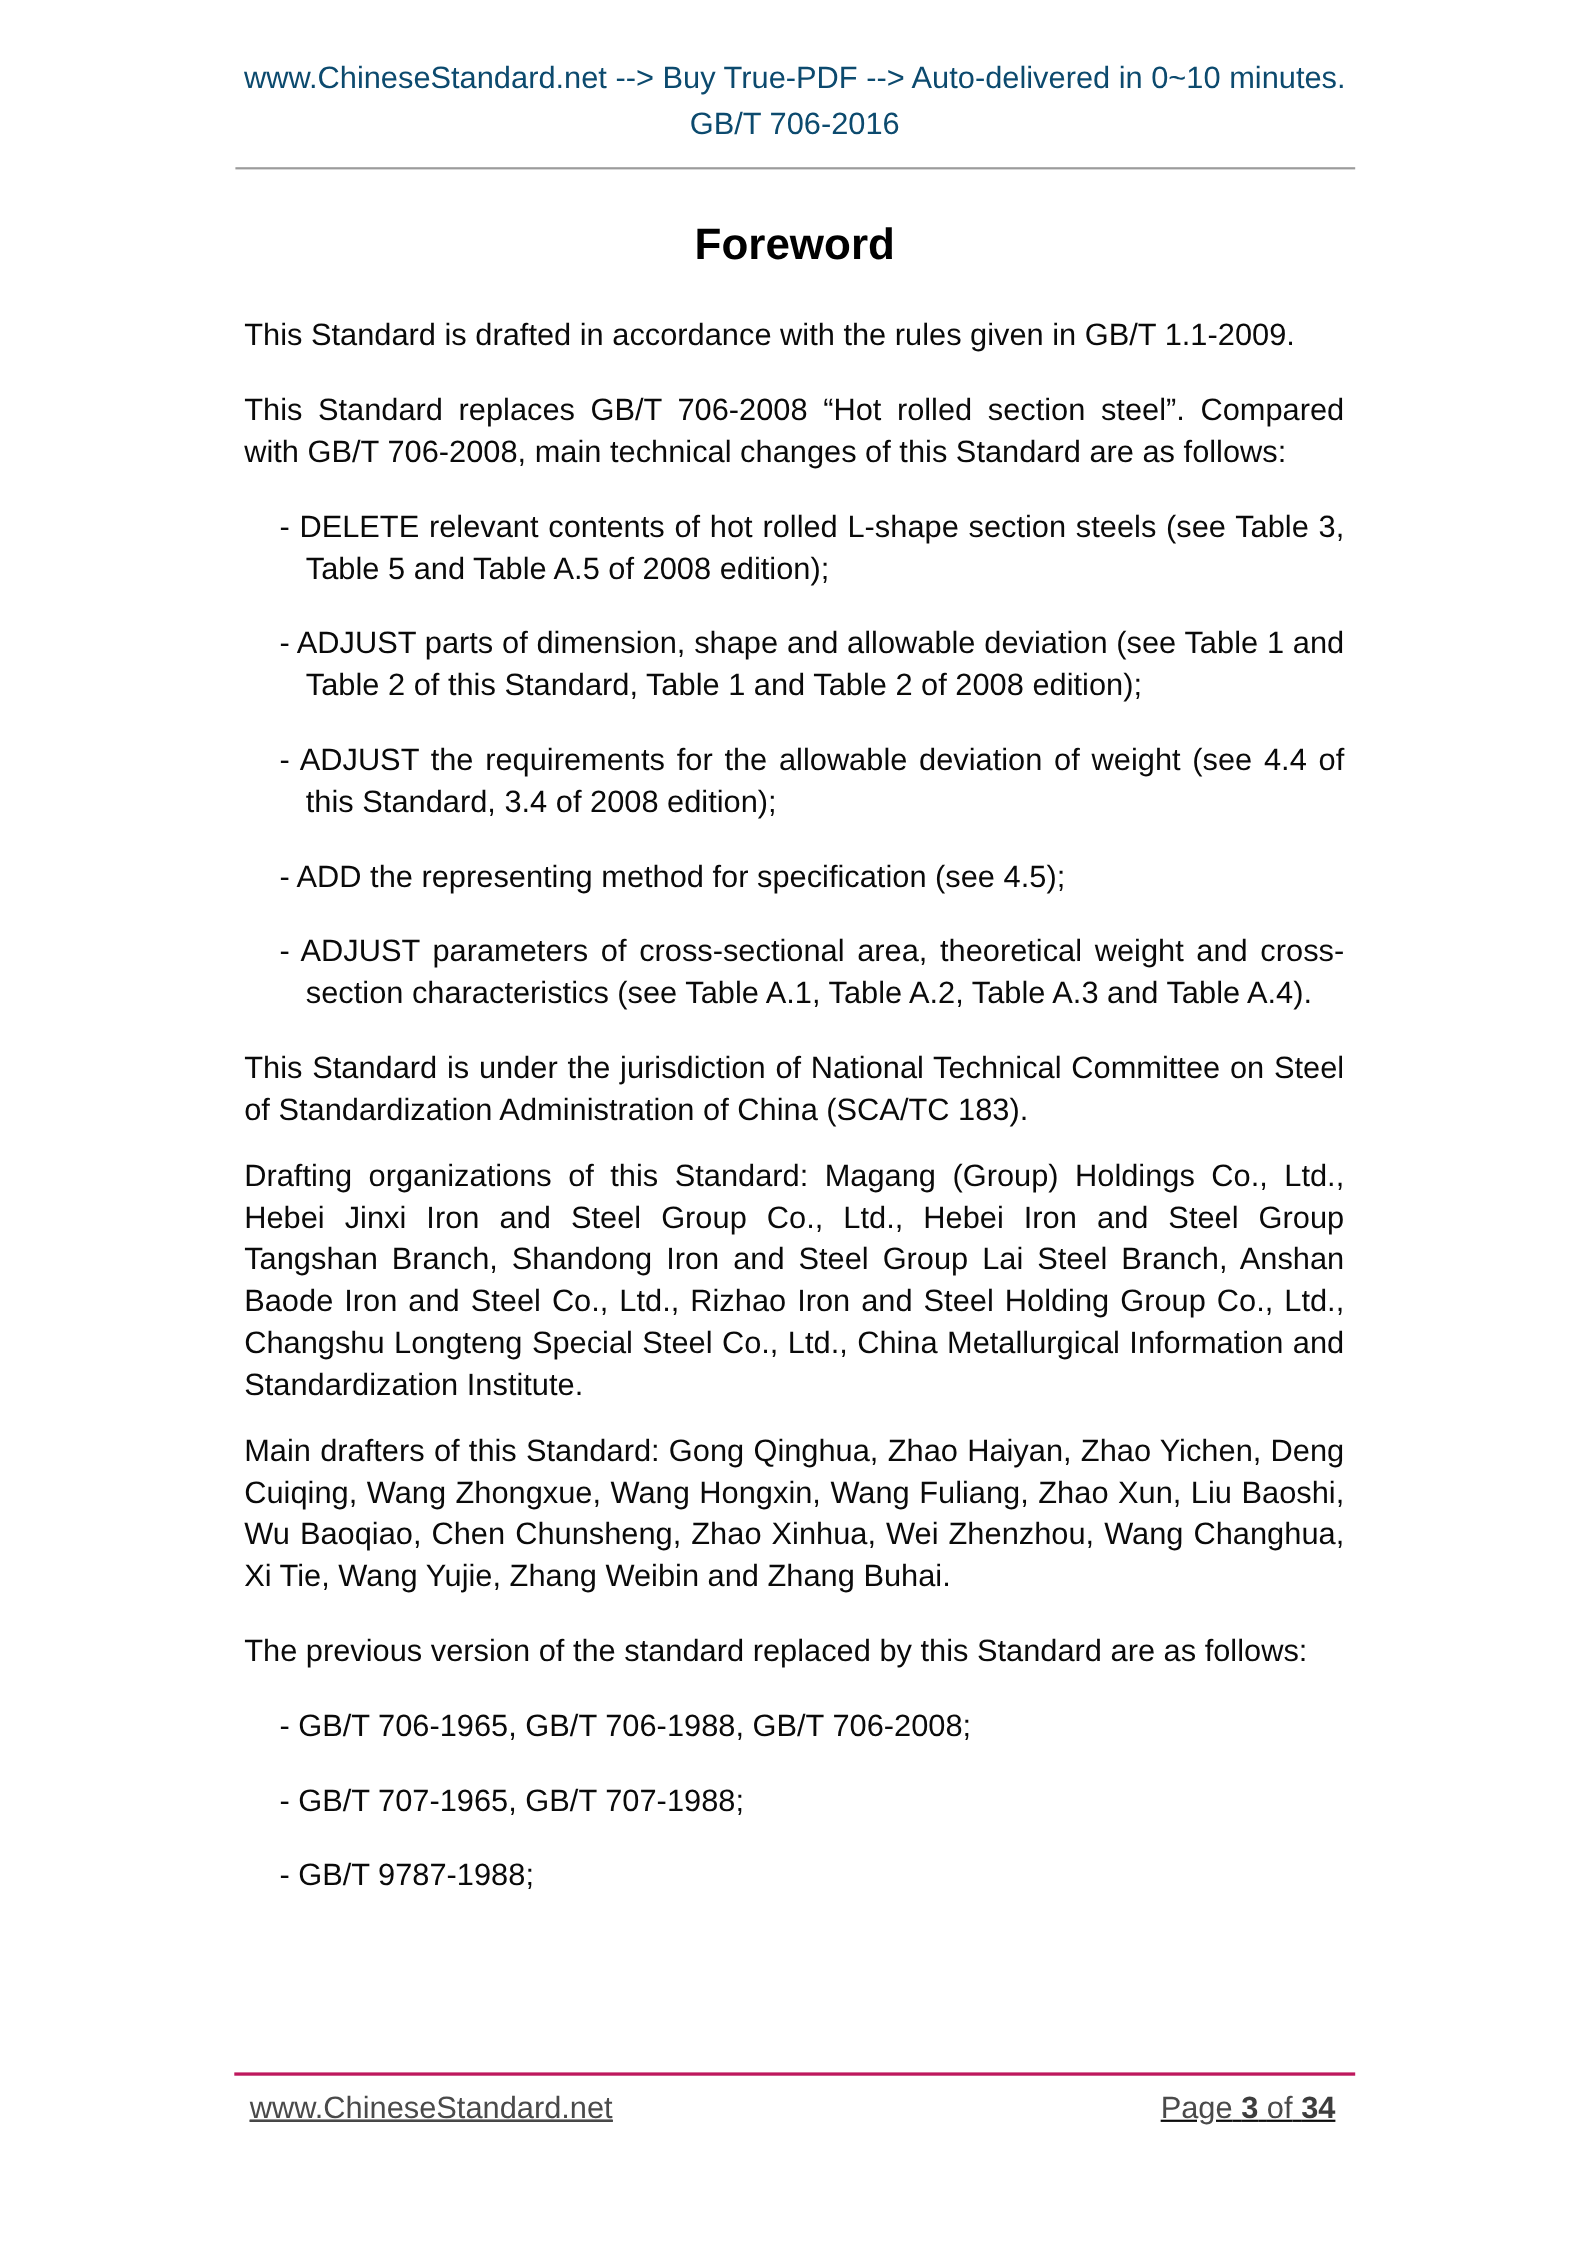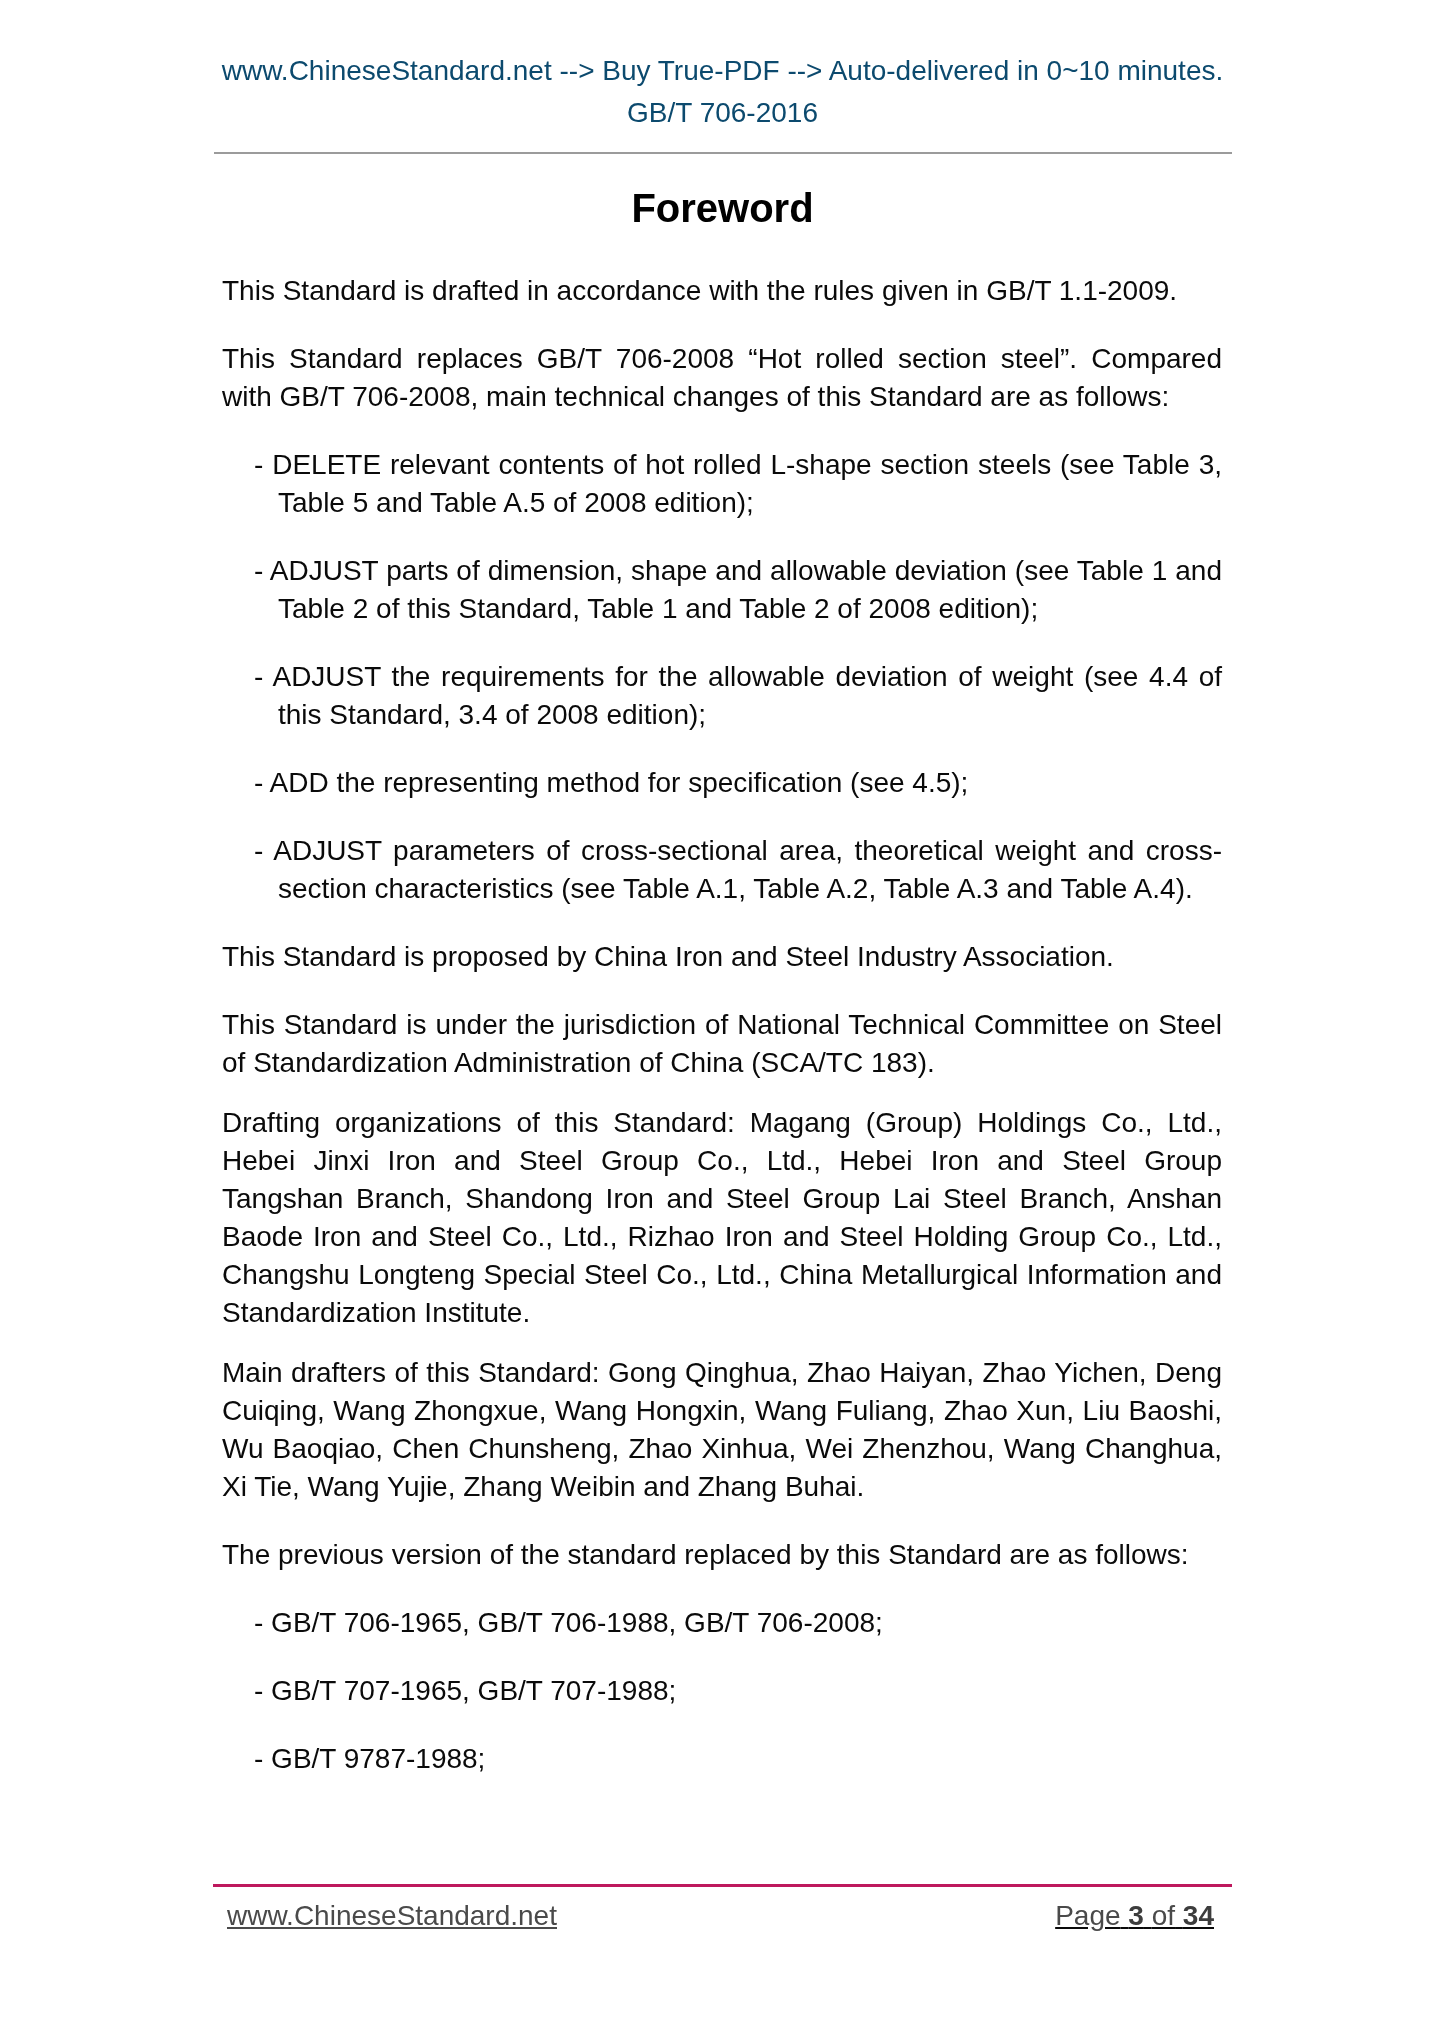--- a/index.html
+++ b/index.html
@@ -31,21 +31,21 @@
   .header-rule {
     width: 1018px;
     margin: 20px auto 0 auto;
   }
   .title {
     font-size: 40px;
     line-height: 44px;
     font-weight: bold;
     text-align: center;
     color: #000000;
-    margin: 32px 0 42px 0;
+    margin: 46px 0 42px 0;
   }
   .content {
     margin-left: 222px;
     width: 1000px;
     font-size: 28px;
     line-height: 38px;
   }
   .para {
     margin: 0 0 30px 0;
     text-align: justify;
@@ -92,21 +92,20 @@
   <div class="title">Foreword</div>
 
   <div class="content">
     <p class="para">This Standard is drafted in accordance with the rules given in GB/T 1.1-2009.</p>
     <p class="para">This Standard replaces GB/T 706-2008 “Hot rolled section steel”. Compared with GB/T 706-2008, main technical changes of this Standard are as follows:</p>
     <p class="para bullet">- DELETE relevant contents of hot rolled L-shape section steels (see Table 3, Table 5 and Table A.5 of 2008 edition);</p>
     <p class="para bullet">- ADJUST parts of dimension, shape and allowable deviation (see Table 1 and Table 2 of this Standard, Table 1 and Table 2 of 2008 edition);</p>
     <p class="para bullet">- ADJUST the requirements for the allowable deviation of weight (see 4.4 of this Standard, 3.4 of 2008 edition);</p>
     <p class="para bullet">- ADD the representing method for specification (see 4.5);</p>
     <p class="para bullet">- ADJUST parameters of cross-sectional area, theoretical weight and cross-section characteristics (see Table A.1, Table A.2, Table A.3 and Table A.4).</p>
-    <p class="para">This Standard is proposed by China Iron and Steel Industry Association.</p>
     <p class="para tight">This Standard is under the jurisdiction of National Technical Committee on Steel of Standardization Administration of China (SCA/TC 183).</p>
     <p class="para tight">Drafting organizations of this Standard: Magang (Group) Holdings Co., Ltd., Hebei Jinxi Iron and Steel Group Co., Ltd., Hebei Iron and Steel Group Tangshan Branch, Shandong Iron and Steel Group Lai Steel Branch, Anshan Baode Iron and Steel Co., Ltd., Rizhao Iron and Steel Holding Group Co., Ltd., Changshu Longteng Special Steel Co., Ltd., China Metallurgical Information and Standardization Institute.</p>
     <p class="para">Main drafters of this Standard: Gong Qinghua, Zhao Haiyan, Zhao Yichen, Deng Cuiqing, Wang Zhongxue, Wang Hongxin, Wang Fuliang, Zhao Xun, Liu Baoshi, Wu Baoqiao, Chen Chunsheng, Zhao Xinhua, Wei Zhenzhou, Wang Changhua, Xi Tie, Wang Yujie, Zhang Weibin and Zhang Buhai.</p>
     <p class="para">The previous version of the standard replaced by this Standard are as follows:</p>
     <p class="para bullet">- GB/T 706-1965, GB/T 706-1988, GB/T 706-2008;</p>
     <p class="para bullet">- GB/T 707-1965, GB/T 707-1988;</p>
     <p class="para bullet">- GB/T 9787-1988;</p>
   </div>
 
   <div class="footer">

